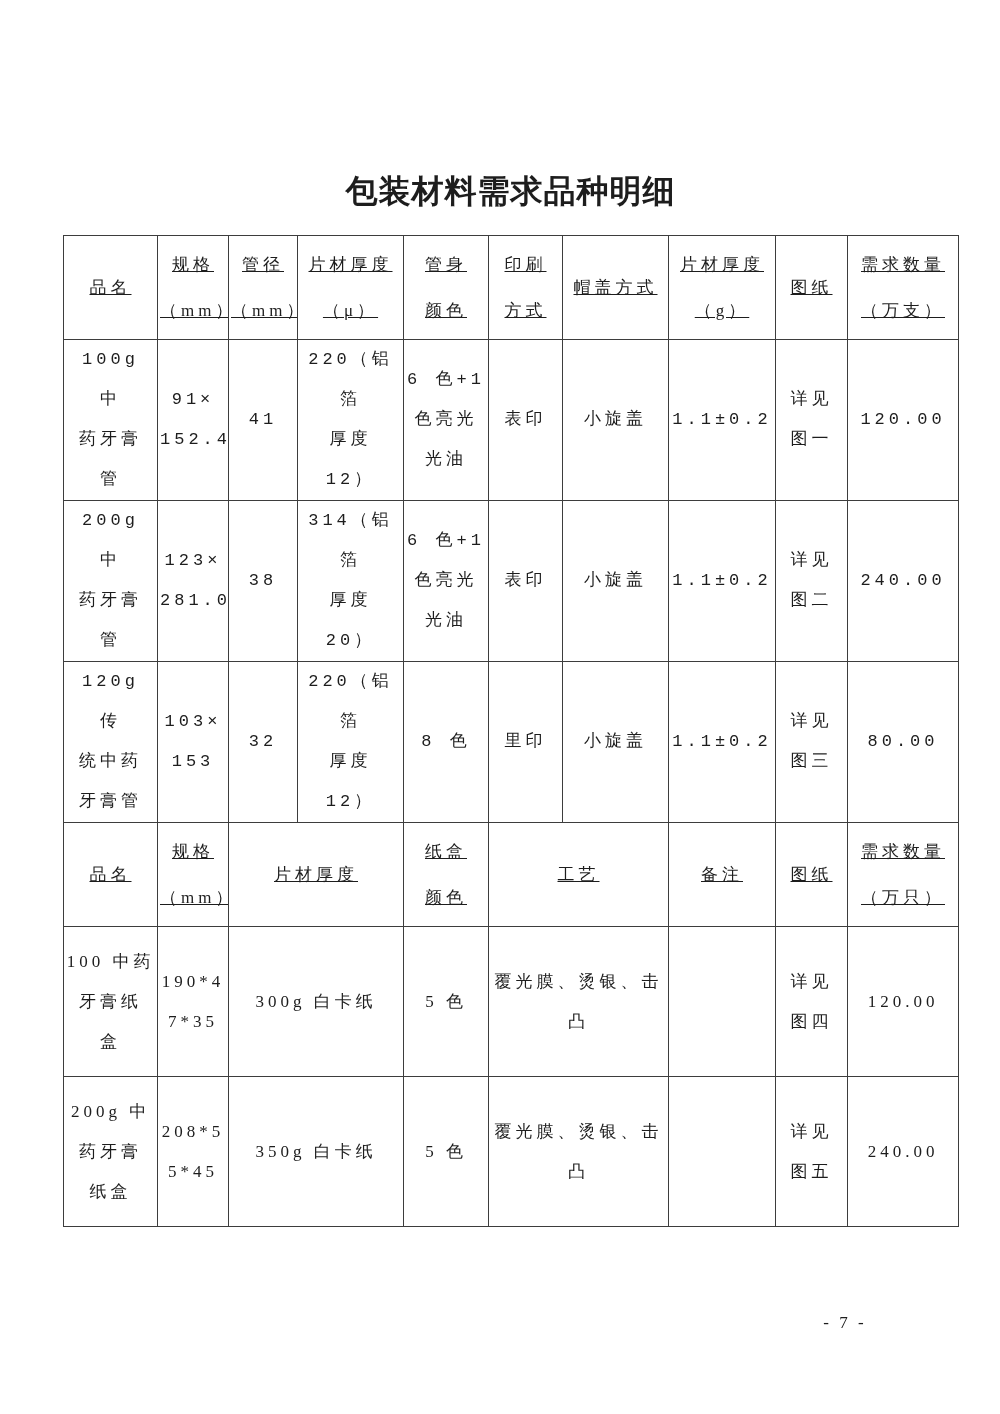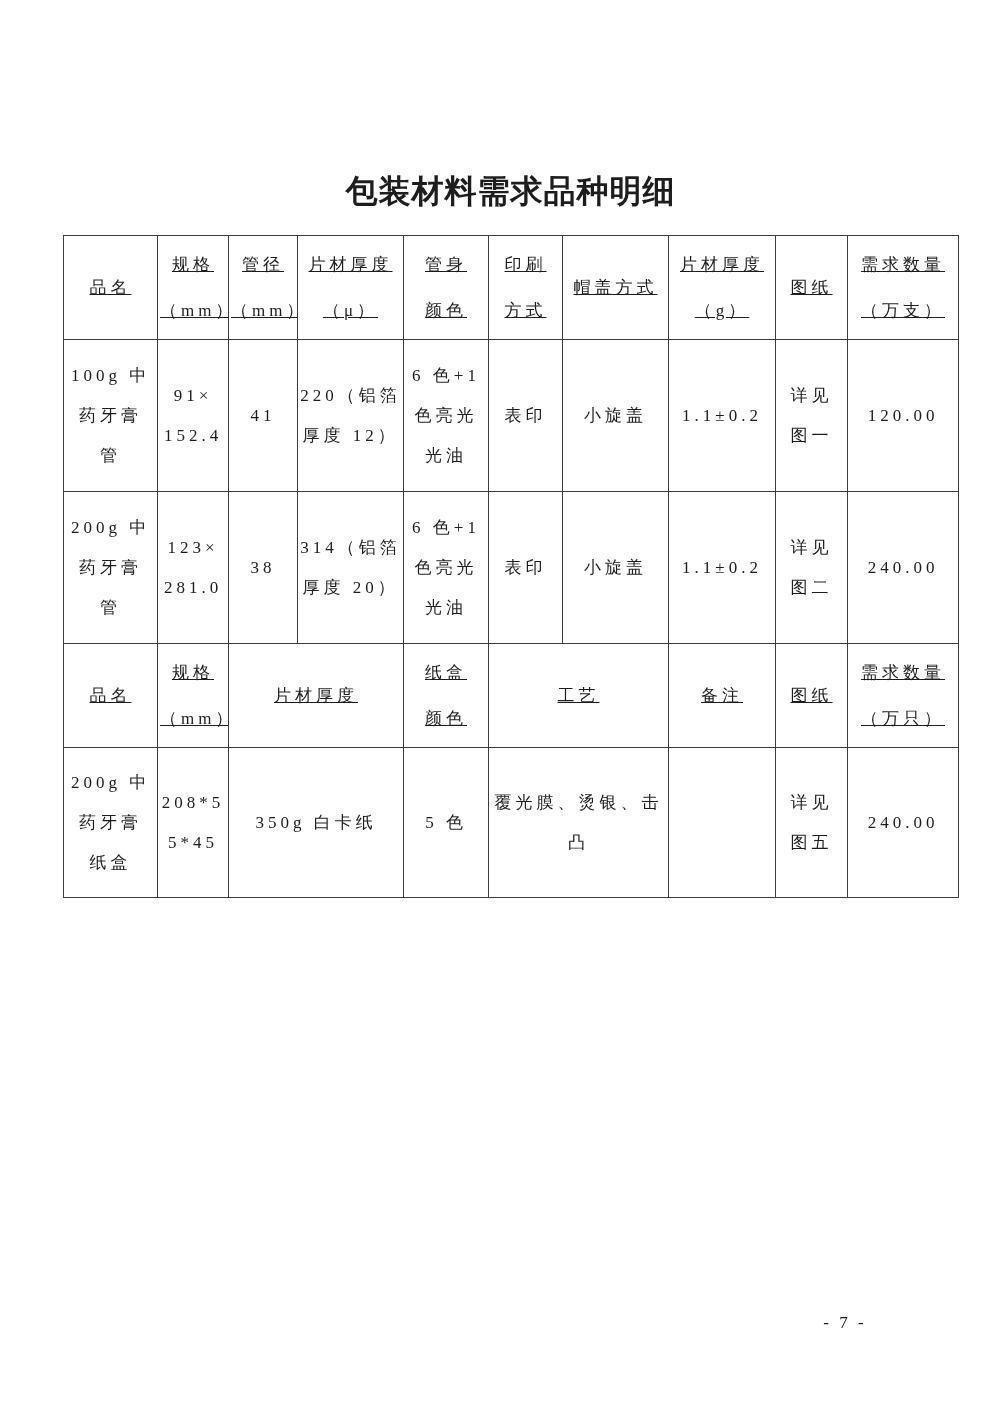--- a/index.html
+++ b/index.html
@@ -39,21 +39,21 @@
     padding: 0 2px;
     text-align: center;
     vertical-align: middle;
     font-weight: normal;
     font-size: 17px;
     white-space: pre-line;
     overflow: hidden;
   }
   tr.hdr-row { height: 104px; }
   tr.hdr-row th { line-height: 46px; letter-spacing: 4px; text-decoration: underline; }
-  tr.data-row-a { height: 152px; }
+  tr.data-row-a { height: 152px; font-family: Liberation Mono, monospace; }
   tr.data-row-b { height: 150px; }
   tr.data-row-a td, tr.data-row-b td { line-height: 40px; letter-spacing: 4px; }
   td.num-cell { letter-spacing: 1px; margin-left: 48px; }
   .page-number {
     position: absolute;
     left: 800px;
     top: 1313px;
     width: 90px;
     text-align: center;
     font-size: 17px;
@@ -132,36 +132,68 @@
     <td>6 色+1
 色亮光
 光油</td>
     <td>表印</td>
     <td>小旋盖</td>
     <td class="num-cell">1.1±0.2</td>
     <td>详见
 图二</td>
     <td class="num-cell">240.00</td>
   </tr>
+  <tr class="data-row-a">
+    <td>120g 传
+统中药
+牙膏管</td>
+    <td class="num-cell">103×
+153</td>
+    <td class="num-cell">32</td>
+    <td>220（铝箔
+厚度 12）</td>
+    <td>8 色</td>
+    <td>里印</td>
+    <td>小旋盖</td>
+    <td class="num-cell">1.1±0.2</td>
+    <td>详见
+图三</td>
+    <td class="num-cell">80.00</td>
+  </tr>
 
   <tr class="hdr-row">
     <th>品名</th>
     <th>规格
 （mm）</th>
     <th colspan="2">片材厚度</th>
     <th>纸盒
 颜色</th>
     <th colspan="2">工艺</th>
     <th>备注</th>
     <th>图纸</th>
     <th>需求数量
 （万只）</th>
   </tr>
 
   <tr class="data-row-b">
+    <td>100 中药
+牙膏纸
+盒</td>
+    <td class="num-cell">190*4
+7*35</td>
+    <td colspan="2">300g 白卡纸</td>
+    <td>5 色</td>
+    <td colspan="2">覆光膜、烫银、击
+凸</td>
+    <td></td>
+    <td>详见
+图四</td>
+    <td class="num-cell">120.00</td>
+  </tr>
+  <tr class="data-row-b">
     <td>200g 中
 药牙膏
 纸盒</td>
     <td class="num-cell">208*5
 5*45</td>
     <td colspan="2">350g 白卡纸</td>
     <td>5 色</td>
     <td colspan="2">覆光膜、烫银、击
 凸</td>
     <td></td>

